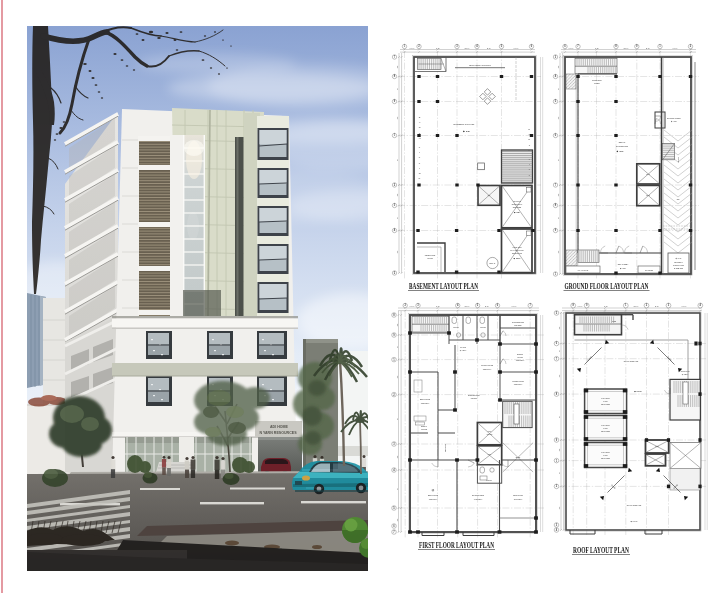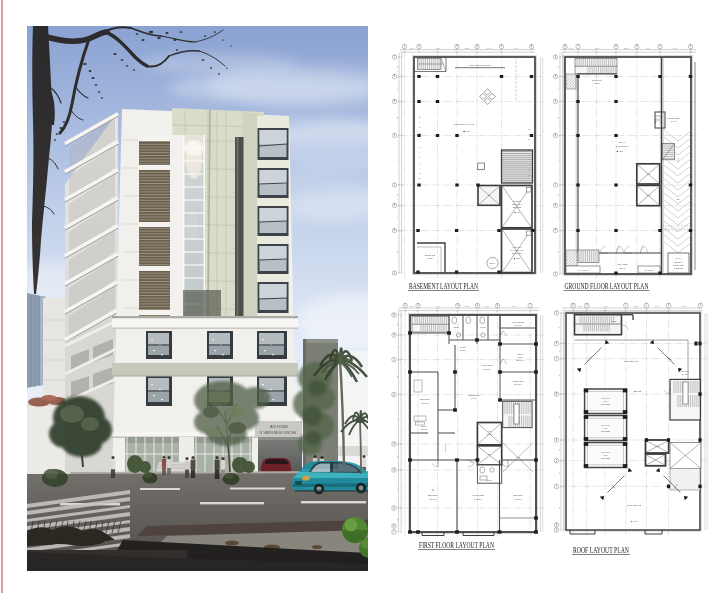--- a/index.html
+++ b/index.html
@@ -1,15 +1,15 @@
 <!DOCTYPE html>
 <html><head><meta charset="utf-8"><title>Building Presentation</title>
 <style>
 html,body{margin:0;padding:0;background:#ffffff;}
-#page{position:relative;width:728px;height:593px;background:#ffffff;overflow:hidden;font-family:"Liberation Sans", sans-serif;}
+#page{position:relative;width:728px;height:593px;background:#ffffff;overflow:hidden;font-family:"Liberation Sans", sans-serif;font-weight:bold;}
 </style></head><body>
 <div id="page">
 
 <div style="position:absolute;left:1px;top:0;width:1.6px;height:593px;background:#e49aa2;"></div>
 
 <svg width="341" height="545" viewBox="0 0 341 545" style="position:absolute;left:27px;top:26px;">
 <defs>
 <linearGradient id="sky" x1="0" y1="0" x2="0" y2="1">
 <stop offset="0" stop-color="#8aa2d2"></stop>
           <stop offset="0.22" stop-color="#a9bce0"></stop>

